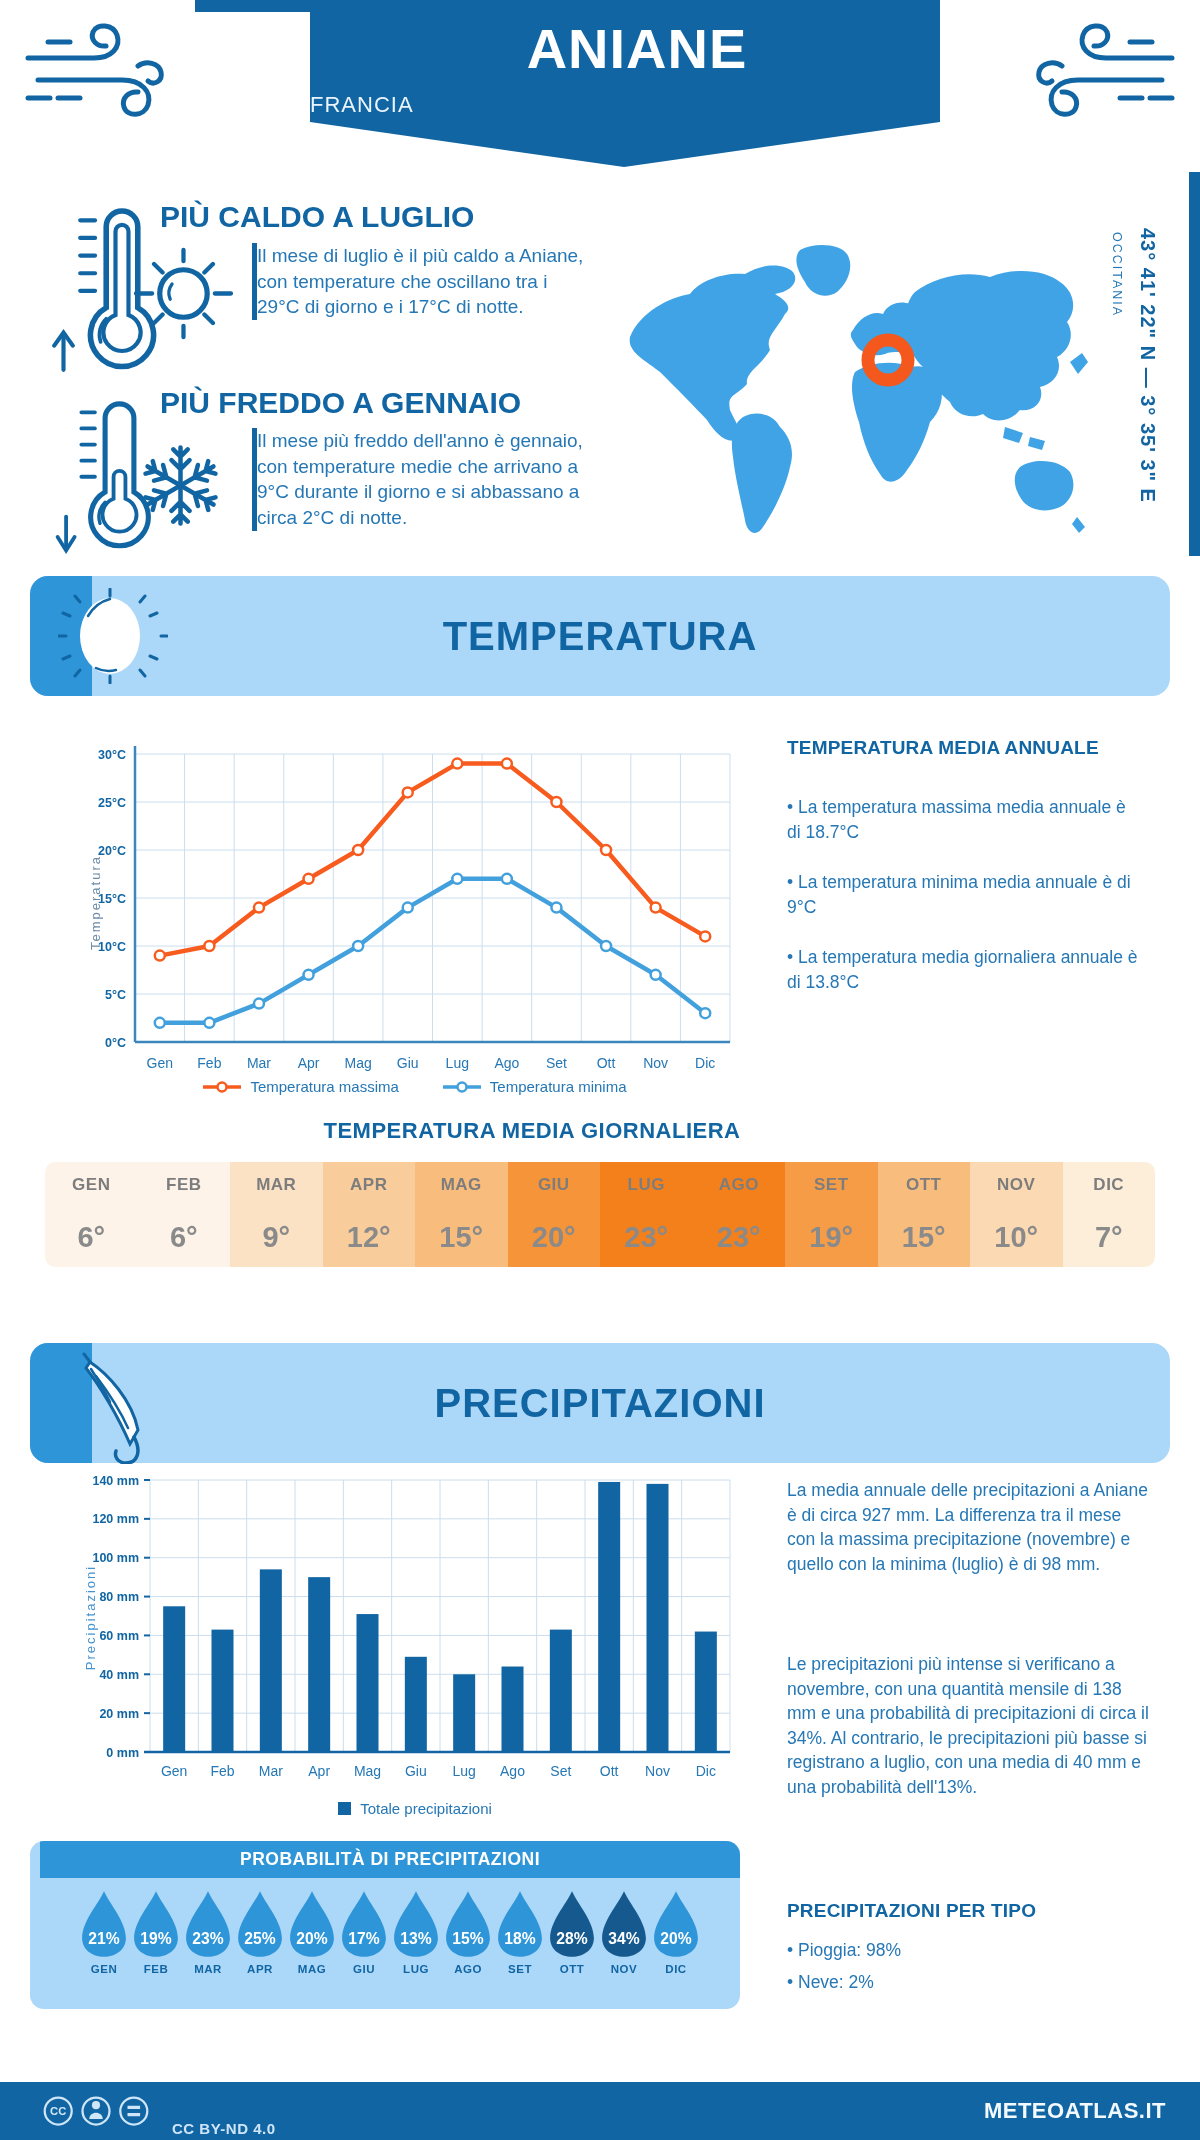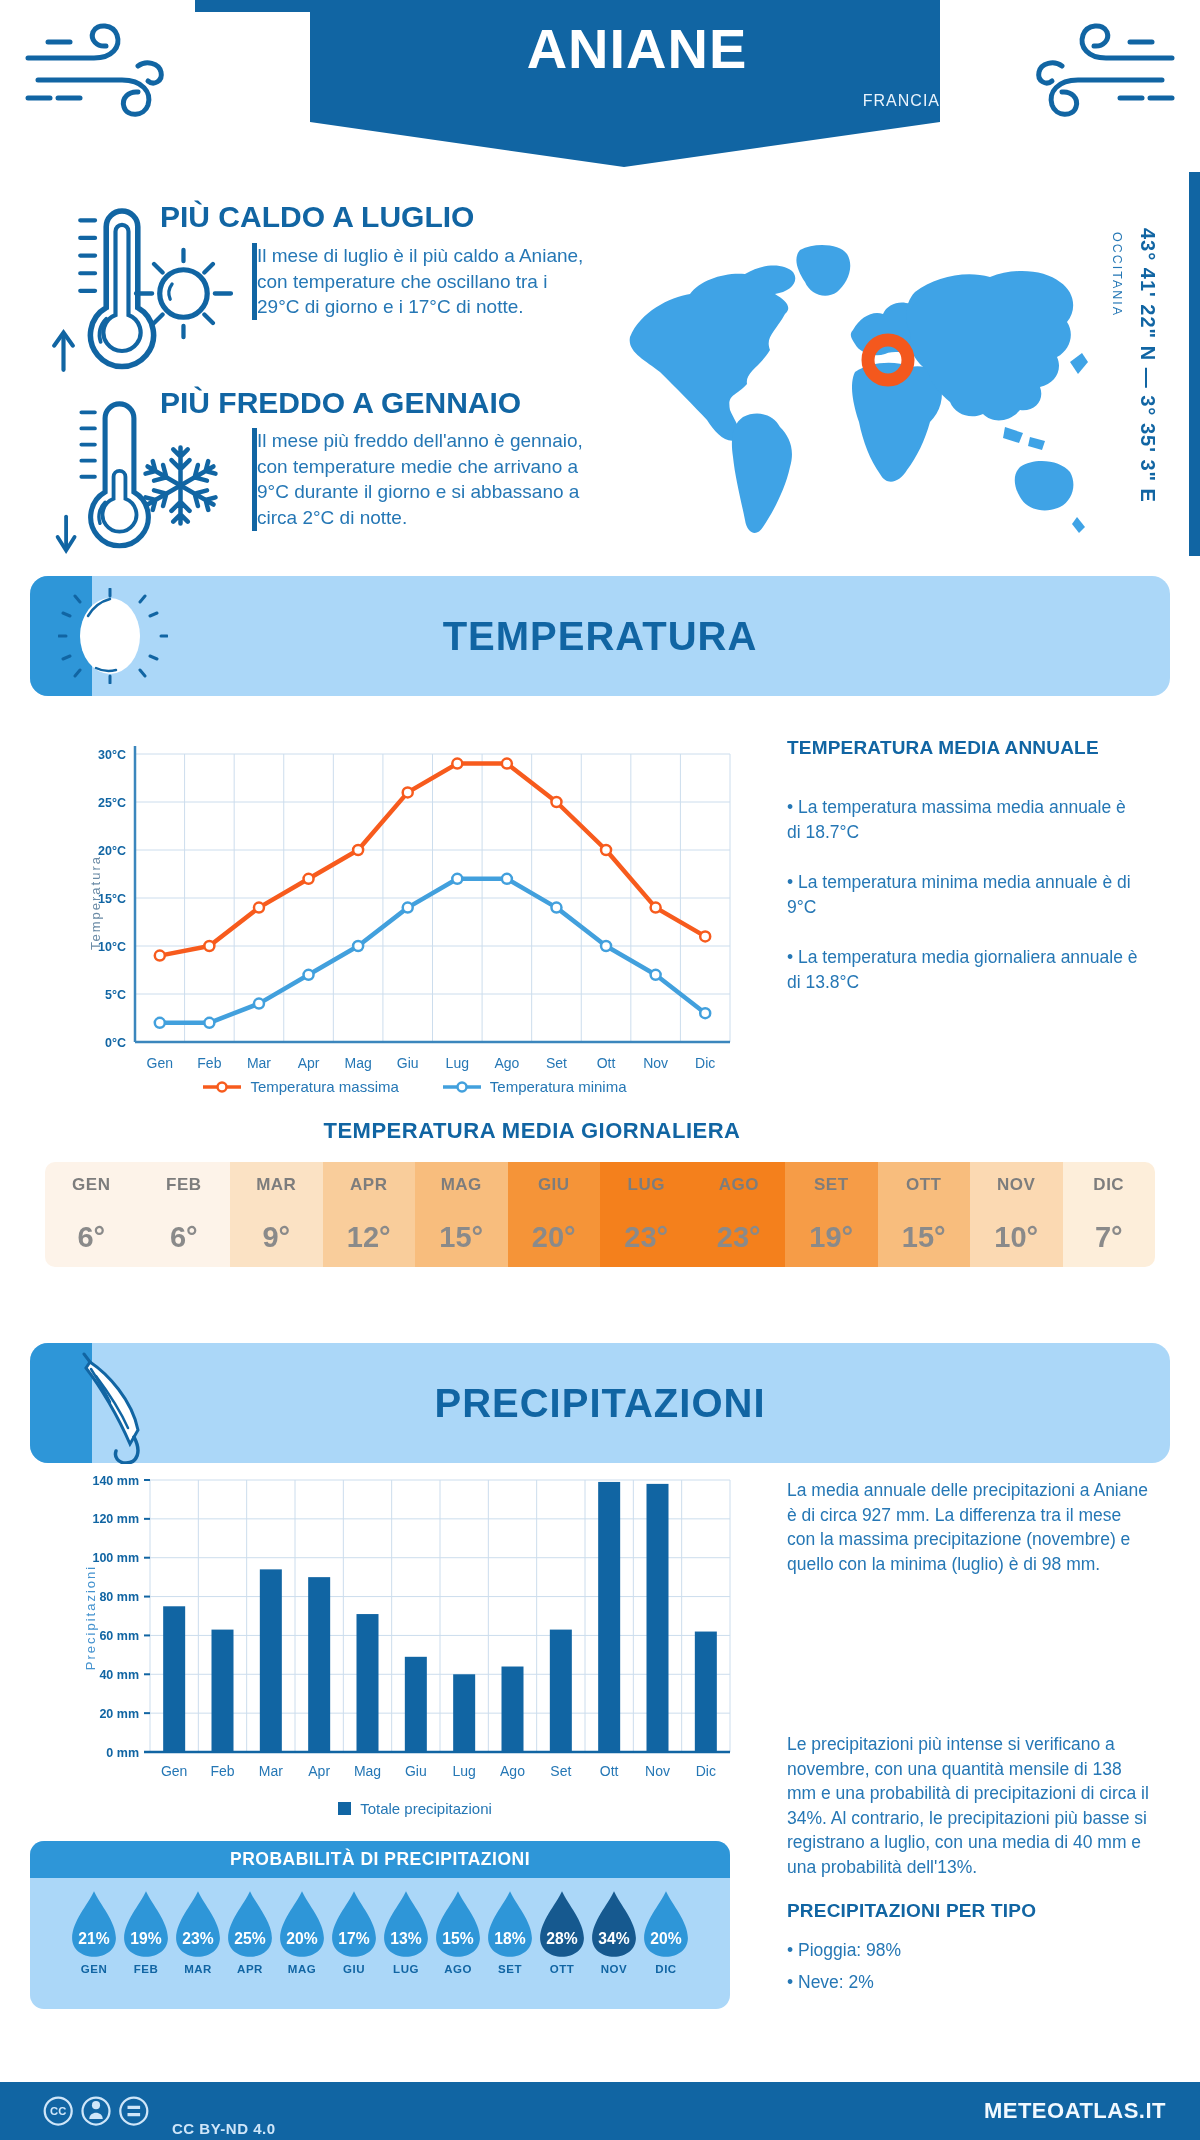--- a/index.html
+++ b/index.html
@@ -4,21 +4,21 @@
 <style>
   html,body{margin:0;padding:0;}
   body{
     width:1200px;height:2140px;position:relative;background:#ffffff;
     font-family:"Liberation Sans",sans-serif;overflow:hidden;
   }
   .abs{position:absolute;}
   svg text{font-family:"Liberation Sans",sans-serif;}
   
   .banner-title{left:310px;top:16px;width:630px;text-align:center;font-size:56px;font-weight:700;color:#fff;letter-spacing:1px;padding-left:12px;}
-  .banner-sub{left:310px;top:92px;width:630px;text-align:right;font-size:16px;color:#eaf4fd;letter-spacing:1px;}
+  .banner-sub{left:310px;top:92px;width:630px;text-align:left;font-size:22px;color:#eaf4fd;letter-spacing:1px;}
   
   .hl-heading{font-size:30px;font-weight:700;color:#1165a3;}
   .hl-body{font-size:19px;color:#2577b5;line-height:1.35;border-left:5px solid #1165a3;}
   
   .v-coords{left:1136px;top:228px;writing-mode:vertical-rl;text-orientation:mixed;font-size:20px;font-weight:700;color:#1165a3;letter-spacing:1px;}
   .v-region{left:1110px;top:232px;writing-mode:vertical-rl;text-orientation:mixed;font-size:12.5px;color:#2577b5;letter-spacing:2px;}
   .edge-bar{left:1189px;top:172px;width:11px;height:384px;background:#1165a3;}
   
   .section-banner{left:30px;width:1140px;height:120px;background:#abd7f8;border-radius:18px;overflow:hidden;}
   .section-banner .strip{position:absolute;left:0;top:0;width:62px;height:120px;background:#2e96d8;}
@@ -32,21 +32,21 @@
   
   .col-heading{font-size:19px;font-weight:700;color:#1165a3;letter-spacing:0.2px;}
   .col-text{font-size:17.5px;color:#2577b5;line-height:1.4;}
   .bullet{margin-bottom:26px;}
   
   .daily-heading{left:0;top:1118px;width:1064px;text-align:center;font-size:22px;font-weight:700;color:#1165a3;letter-spacing:0.5px;}
   #daily-table{left:45px;top:1162px;width:1110px;display:grid;grid-template-rows:46px 59px;grid-auto-flow:column;grid-auto-columns:1fr;border-radius:10px;overflow:hidden;}
   .cell-month{display:flex;align-items:center;justify-content:center;font-size:17px;font-weight:700;color:#7d7d7d;letter-spacing:0.5px;}
   .cell-value{display:flex;align-items:center;justify-content:center;font-size:29px;font-weight:700;color:#8a8a8a;}
   
-  #prob-box{left:30px;top:1841px;width:700px;height:168px;border-radius:14px;overflow:hidden;background:#abd7f8;}
+  #prob-box{left:30px;top:1841px;width:700px;height:168px;border-radius:14px;overflow:hidden;background:#abd7f8;padding-left:10px;}
   #prob-header{height:37px;line-height:37px;text-align:center;background:#2e96d8;color:#fff;font-size:17.5px;font-weight:700;letter-spacing:0.5px;}
   #drops{display:flex;justify-content:center;padding:12px 16px 0 16px;}
   .drop-col{display:flex;flex-direction:column;align-items:center;width:52px;}
   .drop-month{margin-top:5px;font-size:11.5px;font-weight:700;color:#1165a3;letter-spacing:0.5px;}
   
   #footer{left:0;top:2082px;width:1200px;height:58px;background:#1165a3;}
   .license-text{left:172px;top:2082px;height:58px;line-height:58px;font-size:15px;font-weight:700;color:#cfe6f9;letter-spacing:0.5px;margin-top:18px;}
   .brand-text{right:34px;top:2082px;height:52px;line-height:58px;font-size:22px;font-weight:700;color:#f2f9ff;letter-spacing:0.5px;}
 </style>
 </head>
@@ -358,21 +358,21 @@
   </svg>
 <div class="abs ylab2" style="left:20px;top:1610px;width:140px">Precipitazioni</div>
 <div class="abs legend-row" id="precip-legend" style="left:80px;top:1800px;width:670px">
     <div class="legend-item">
       <span class="legend-sq"></span>
       <span>Totale precipitazioni</span>
     </div>
   </div>
 
 <div class="abs col-text" style="left:787px;top:1478px;width:362px">La media annuale delle precipitazioni a Aniane è di circa 927 mm. La differenza tra il mese con la massima precipitazione (novembre) e quello con la minima (luglio) è di 98 mm.</div>
-<div class="abs col-text" style="left:787px;top:1732px;width:366px">Le precipitazioni più intense si verificano a novembre, con una quantità mensile di 138 mm e una probabilità di precipitazioni di circa il 34%. Al contrario, le precipitazioni più basse si registrano a luglio, con una media di 40 mm e una probabilità dell'13%.</div>
+<div class="abs col-text" style="left:787px;top:1652px;width:366px">Le precipitazioni più intense si verificano a novembre, con una quantità mensile di 138 mm e una probabilità di precipitazioni di circa il 34%. Al contrario, le precipitazioni più basse si registrano a luglio, con una media di 40 mm e una probabilità dell'13%.</div>
 
 <div class="abs" id="prob-box">
   <div id="prob-header">PROBABILITÀ DI PRECIPITAZIONI</div>
   <div id="drops">
       <div class="drop-col">
         <svg width="48" height="68" viewBox="0 0 46 65">
           <path d="M23,1 C29,14 44,30 44,46 C44,57 34.5,64 23,64 C11.5,64 2,57 2,46 C2,30 17,14 23,1 Z" fill="#2e96d8"></path>
           <text x="23" y="52" text-anchor="middle" font-size="15" font-weight="bold" fill="#ffffff">21%</text>
         </svg>
         <div class="drop-month">GEN</div>

